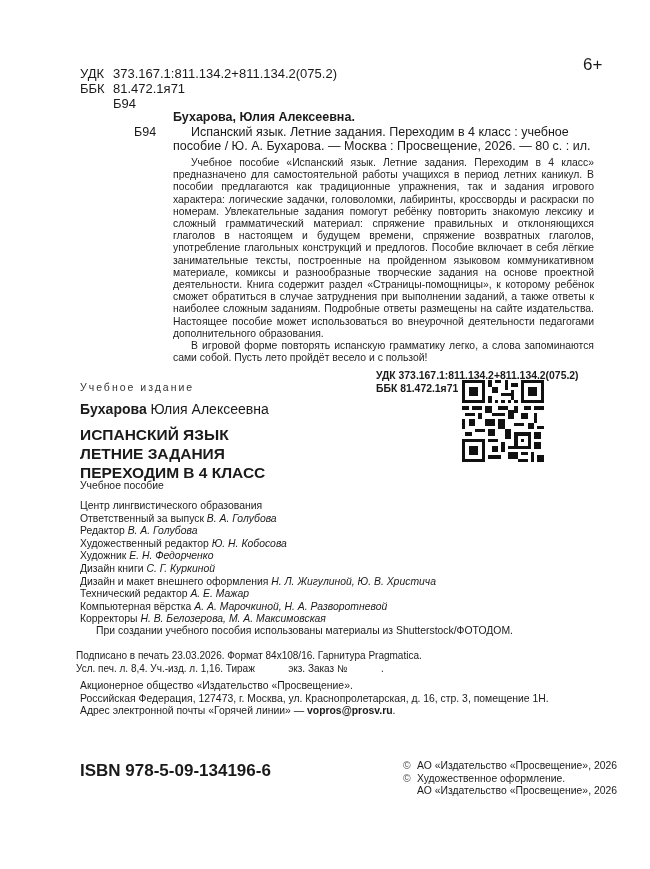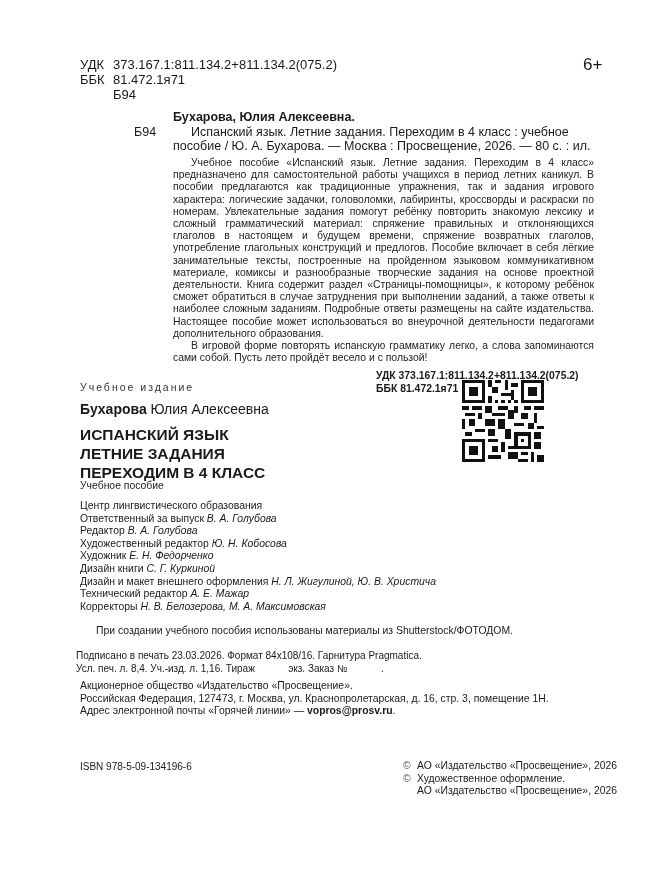--- a/index.html
+++ b/index.html
@@ -1,19 +1,19 @@
 <!DOCTYPE html>
 <html><head>
 <meta charset="utf-8">
 <style>
   html, body { margin: 0; padding: 0; background: #ffffff; }
   body { width: 650px; height: 869px; position: relative; overflow: hidden;
          font-family: "Liberation Sans", sans-serif; color: #1a1a1a; }
   .abs { position: absolute; }
-  .udk-top { left: 80px; top: 57px; font-size: 13px; line-height: 15px; }
+  .udk-top { left: 80px; top: 66px; font-size: 13px; line-height: 15px; }
   .udk-top .row { display: flex; }
   .udk-top .lbl { width: 33px; }
   .age { left: 583px; top: 55px; font-size: 17px; }
   .biblio { left: 134px; top: 110px; width: 460px; }
   .biblio .author { font-weight: bold; font-size: 12.5px; margin-left: 39px; line-height: 15px; }
   .biblio .entry { display: flex; font-size: 12.5px; line-height: 14px; }
   .biblio .code { width: 39px; flex: none; }
   .biblio .entry-text { flex: 1; }
   .indent { text-indent: 18px; }
   .annot { font-size: 10.4px; line-height: 12.2px; text-align: justify; margin-top: 4px; margin-left: 39px; color: #222; }
@@ -25,21 +25,21 @@
   .title { left: 80px; top: 425px; font-size: 15.5px; font-weight: bold; line-height: 19px; }
   .qr { left: 462px; top: 380px; width: 82px; height: 82px; }
   .booktype { left: 80px; top: 480px; font-size: 10.4px; }
   .credits { left: 80px; top: 500px; font-size: 10.4px; line-height: 12.6px; }
   .credits i { font-style: italic; }
   .materials { left: 96px; top: 625px; font-size: 10.4px; }
   .print { left: 76px; top: 650px; font-size: 10px; line-height: 12.6px; }
   .publisher { left: 80px; top: 680px; font-size: 10.4px; line-height: 12.6px; }
   .email { left: 80px; top: 699px; font-size: 10.4px; }
   .email b { font-weight: bold; }
-  .isbn-bottom { left: 80px; top: 761px; font-size: 10px; font-weight: normal; }
+  .isbn-bottom { left: 80px; top: 761px; font-size: 17px; font-weight: bold; }
   .copyright { left: 403px; top: 760px; font-size: 10.4px; line-height: 12.6px; }
   .copyright .row { display: flex; }
   .copyright .sym { width: 14px; flex: none; color: #555; }
 </style>
 </head>
 <body>
 
 <div class="abs udk-top">
   <div class="row">
       <span class="lbl">УДК</span>
@@ -155,20 +155,21 @@
 
 <div class="abs credits">
   <div><span>Центр лингвистического образования</span></div>
   <div><span>Ответственный за выпуск</span> <i>В. А. Голубова</i></div>
   <div><span>Редактор</span> <i>В. А. Голубова</i></div>
   <div><span>Художественный редактор</span> <i>Ю. Н. Кобосова</i></div>
   <div><span>Художник</span> <i>Е. Н. Федорченко</i></div>
   <div><span>Дизайн книги</span> <i>С. Г. Куркиной</i></div>
   <div><span>Дизайн и макет внешнего оформления</span> <i>Н. Л. Жигулиной, Ю. В. Христича</i></div>
   <div><span>Технический редактор</span> <i>А. Е. Мажар</i></div>
+  <div><span>Компьютерная вёрстка</span> <i>А. А. Марочкиной, Н. А. Разворотневой</i></div>
   <div><span>Корректоры</span> <i>Н. В. Белозерова, М. А. Максимовская</i></div>
 </div>
 
 <div class="abs materials">При создании учебного пособия использованы материалы из Shutterstock/ФОТОДОМ.</div>
 <div class="abs print">
   <div style="white-space:pre">Подписано в печать 23.03.2026. Формат 84x108/16. Гарнитура Pragmatica.</div>
   <div style="white-space:pre">Усл. печ. л. 8,4. Уч.-изд. л. 1,16. Тираж            экз. Заказ №            .</div>
 </div>
 <div class="abs publisher">
   <div>Акционерное общество «Издательство «Просвещение».</div>

